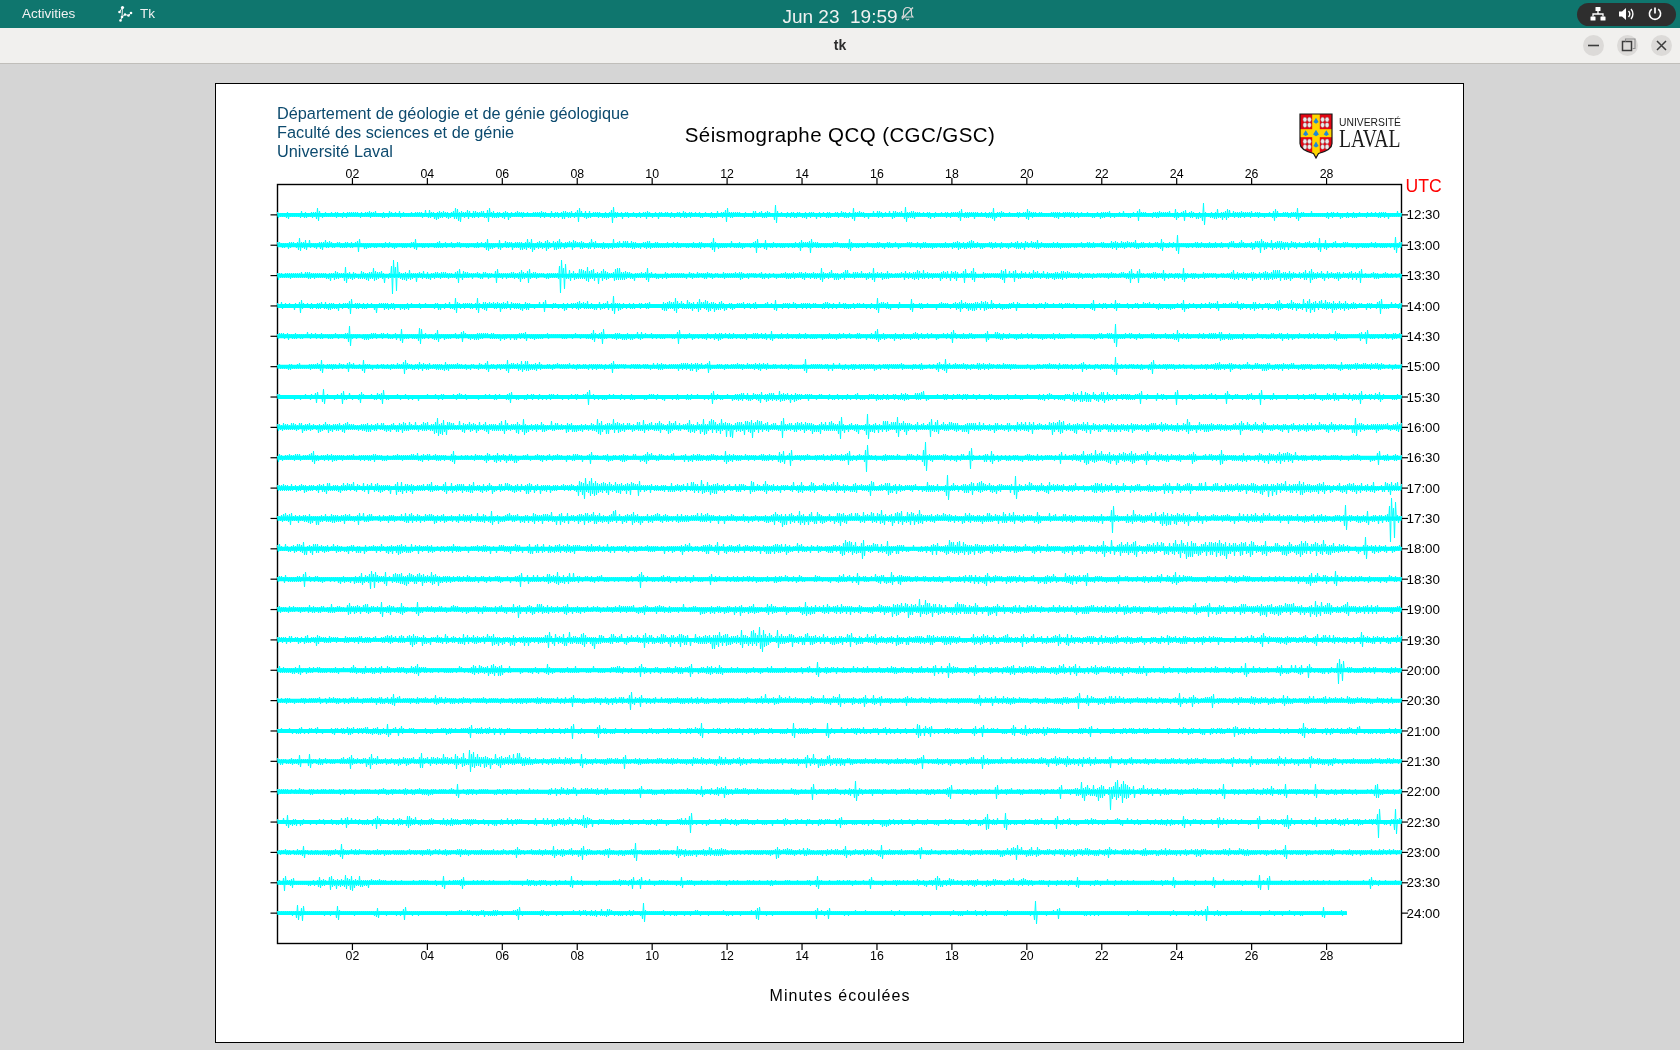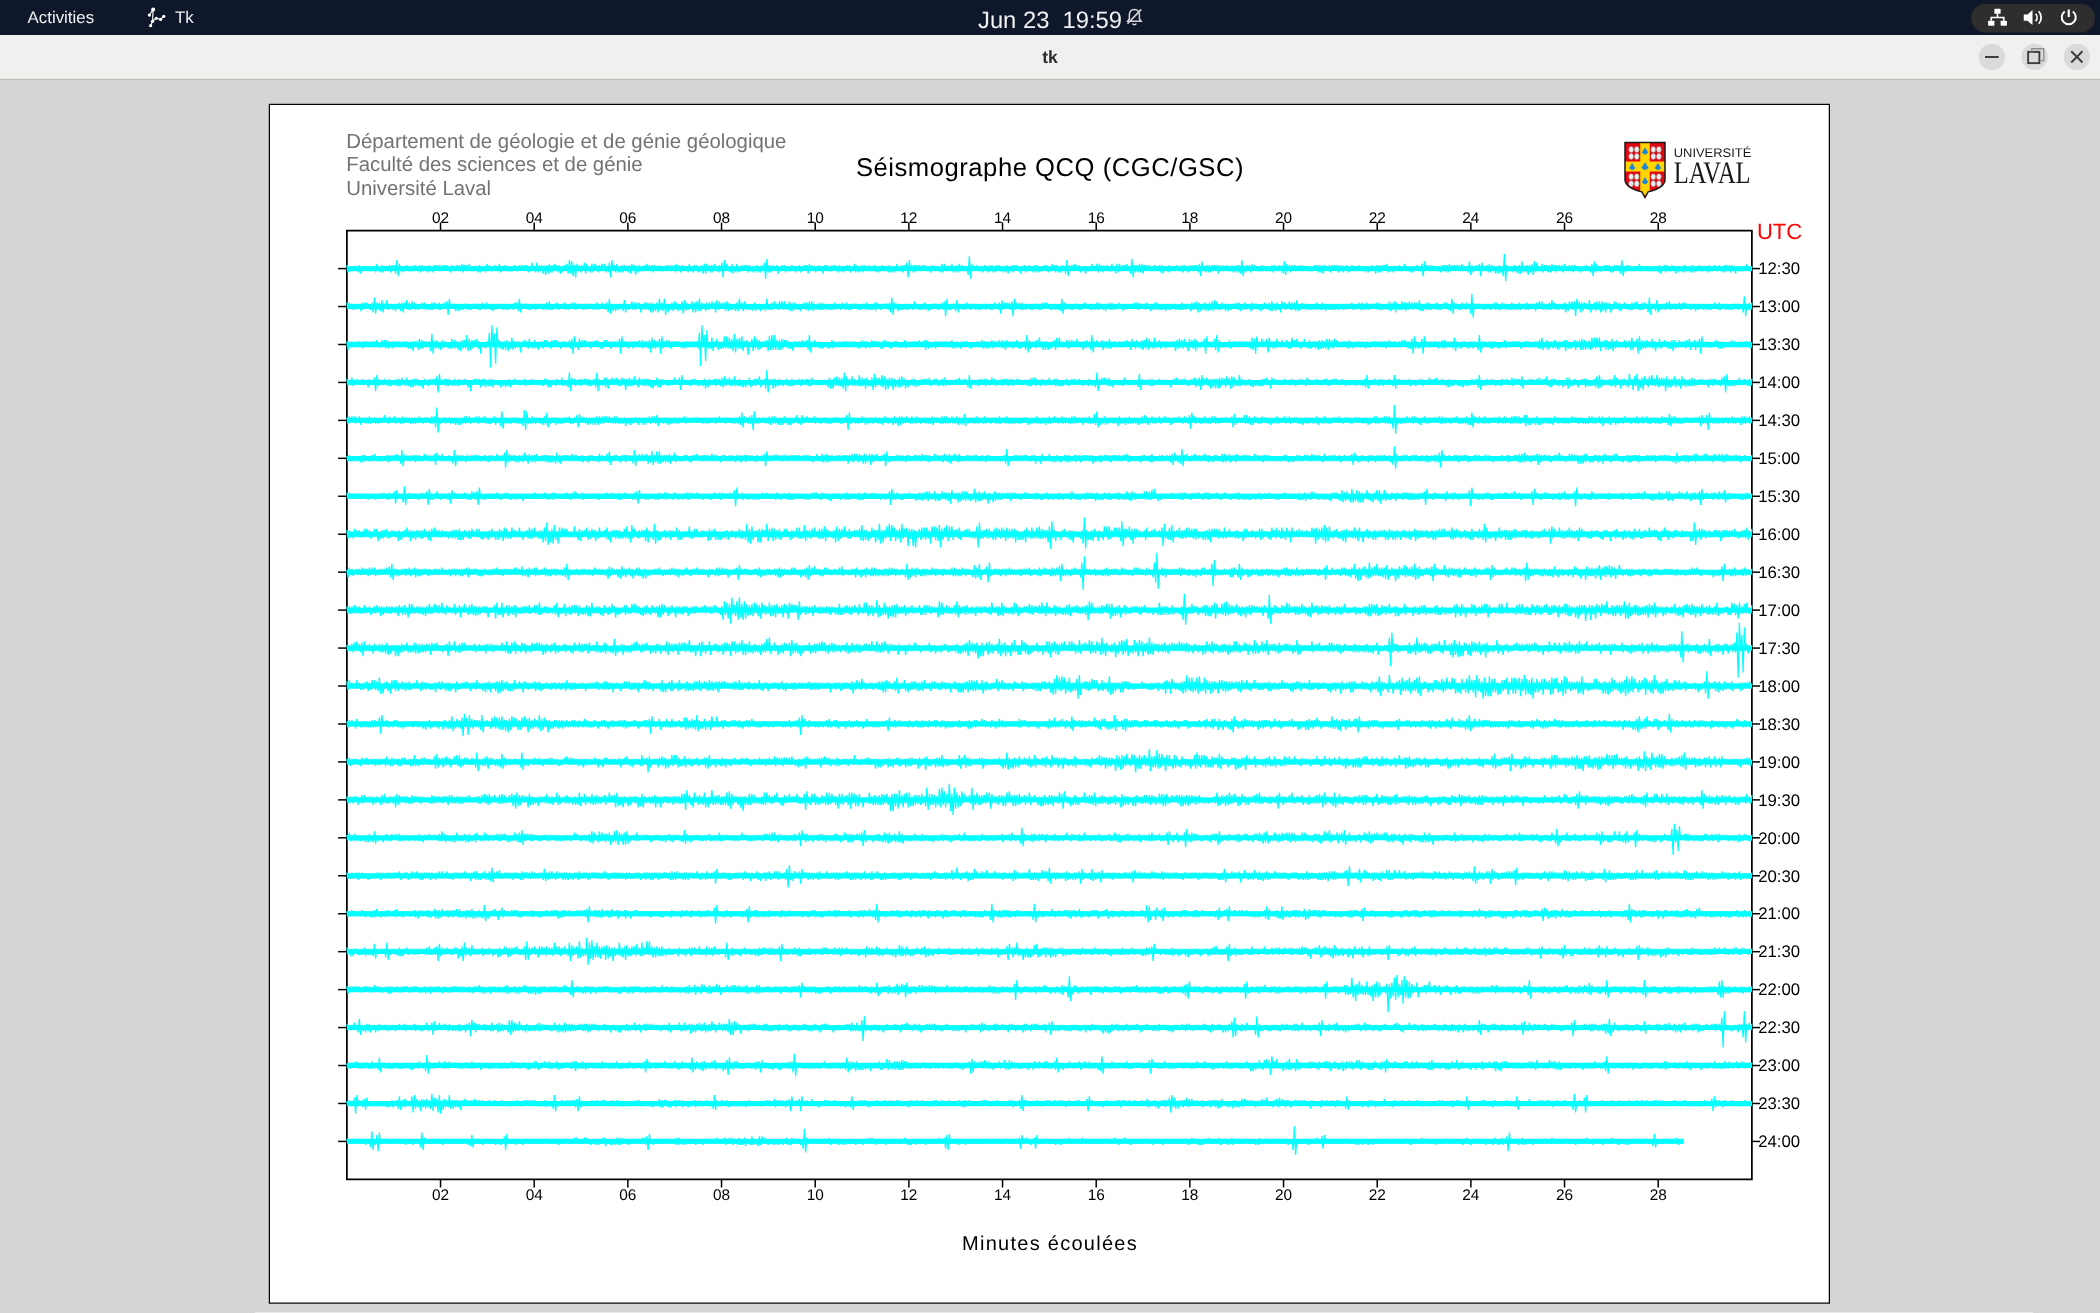--- a/index.html
+++ b/index.html
@@ -1,26 +1,26 @@
 <!DOCTYPE html>
 <html><head><meta charset="utf-8"><title>tk</title>
 <style>
 html,body{margin:0;padding:0;width:1680px;height:1050px;overflow:hidden;
 font-family:"Liberation Sans",sans-serif;}
-#topbar{position:absolute;left:0;top:0;width:1680px;height:28px;background:#0f172a;color:#f1f1f1;}
+#topbar{position:absolute;left:0;top:0;width:1680px;height:28px;background:#0f766e;color:#f1f1f1;}
 #topbar .act{position:absolute;left:22px;top:6px;font-size:13.5px;}
 #topbar .tk{position:absolute;left:140px;top:6px;font-size:13.5px;}
 #topbar .clock{position:absolute;left:0;width:1680px;text-align:center;top:6px;font-size:19px;}
 #pill{position:absolute;right:4px;top:2.5px;width:99px;height:23px;background:#2e2e2e;border-radius:12px;}
 #titlebar{position:absolute;left:0;top:28px;width:1680px;height:35px;background:#f1f0ee;border-bottom:1px solid #c0beba;}
 #titlebar .t{position:absolute;left:0;width:1680px;text-align:center;top:9px;font-size:14px;font-weight:bold;color:#2d2d2d;}
 .wbtn{position:absolute;top:7px;width:21px;height:21px;border-radius:50%;background:#dcdad8;}
 #content{position:absolute;left:0;top:64px;width:1680px;height:986px;background:#d5d5d5;}
 #panel{position:absolute;left:215px;top:83px;width:1247px;height:958px;background:#ffffff;border:1px solid #000;}
-#hdr{position:absolute;left:277px;top:103.9px;font-size:16.3px;line-height:19.3px;color:#737373;}
+#hdr{position:absolute;left:277px;top:103.9px;font-size:16.3px;line-height:19.3px;color:#0c4a6e;}
 #title{position:absolute;left:0;top:122.6px;width:1680px;text-align:center;font-size:20.5px;line-height:1.17;letter-spacing:0.42px;color:#000;}
 #xlab{position:absolute;left:0;top:987.8px;width:1680px;text-align:center;font-size:16px;line-height:1;letter-spacing:1.02px;color:#000;}
 </style></head>
 <body>
 <div id="content"></div>
 <div id="panel"></div>
 <div id="hdr">Département de géologie et de génie géologique<br>Faculté des sciences et de génie<br>Université Laval</div>
 <div id="title">Séismographe QCQ (CGC/GSC)</div>
 <div id="xlab">Minutes écoulées</div>
 <svg width="1680" height="1050" viewBox="0 0 1680 1050" font-family="Liberation Sans, sans-serif" style="position:absolute;left:0;top:0">

